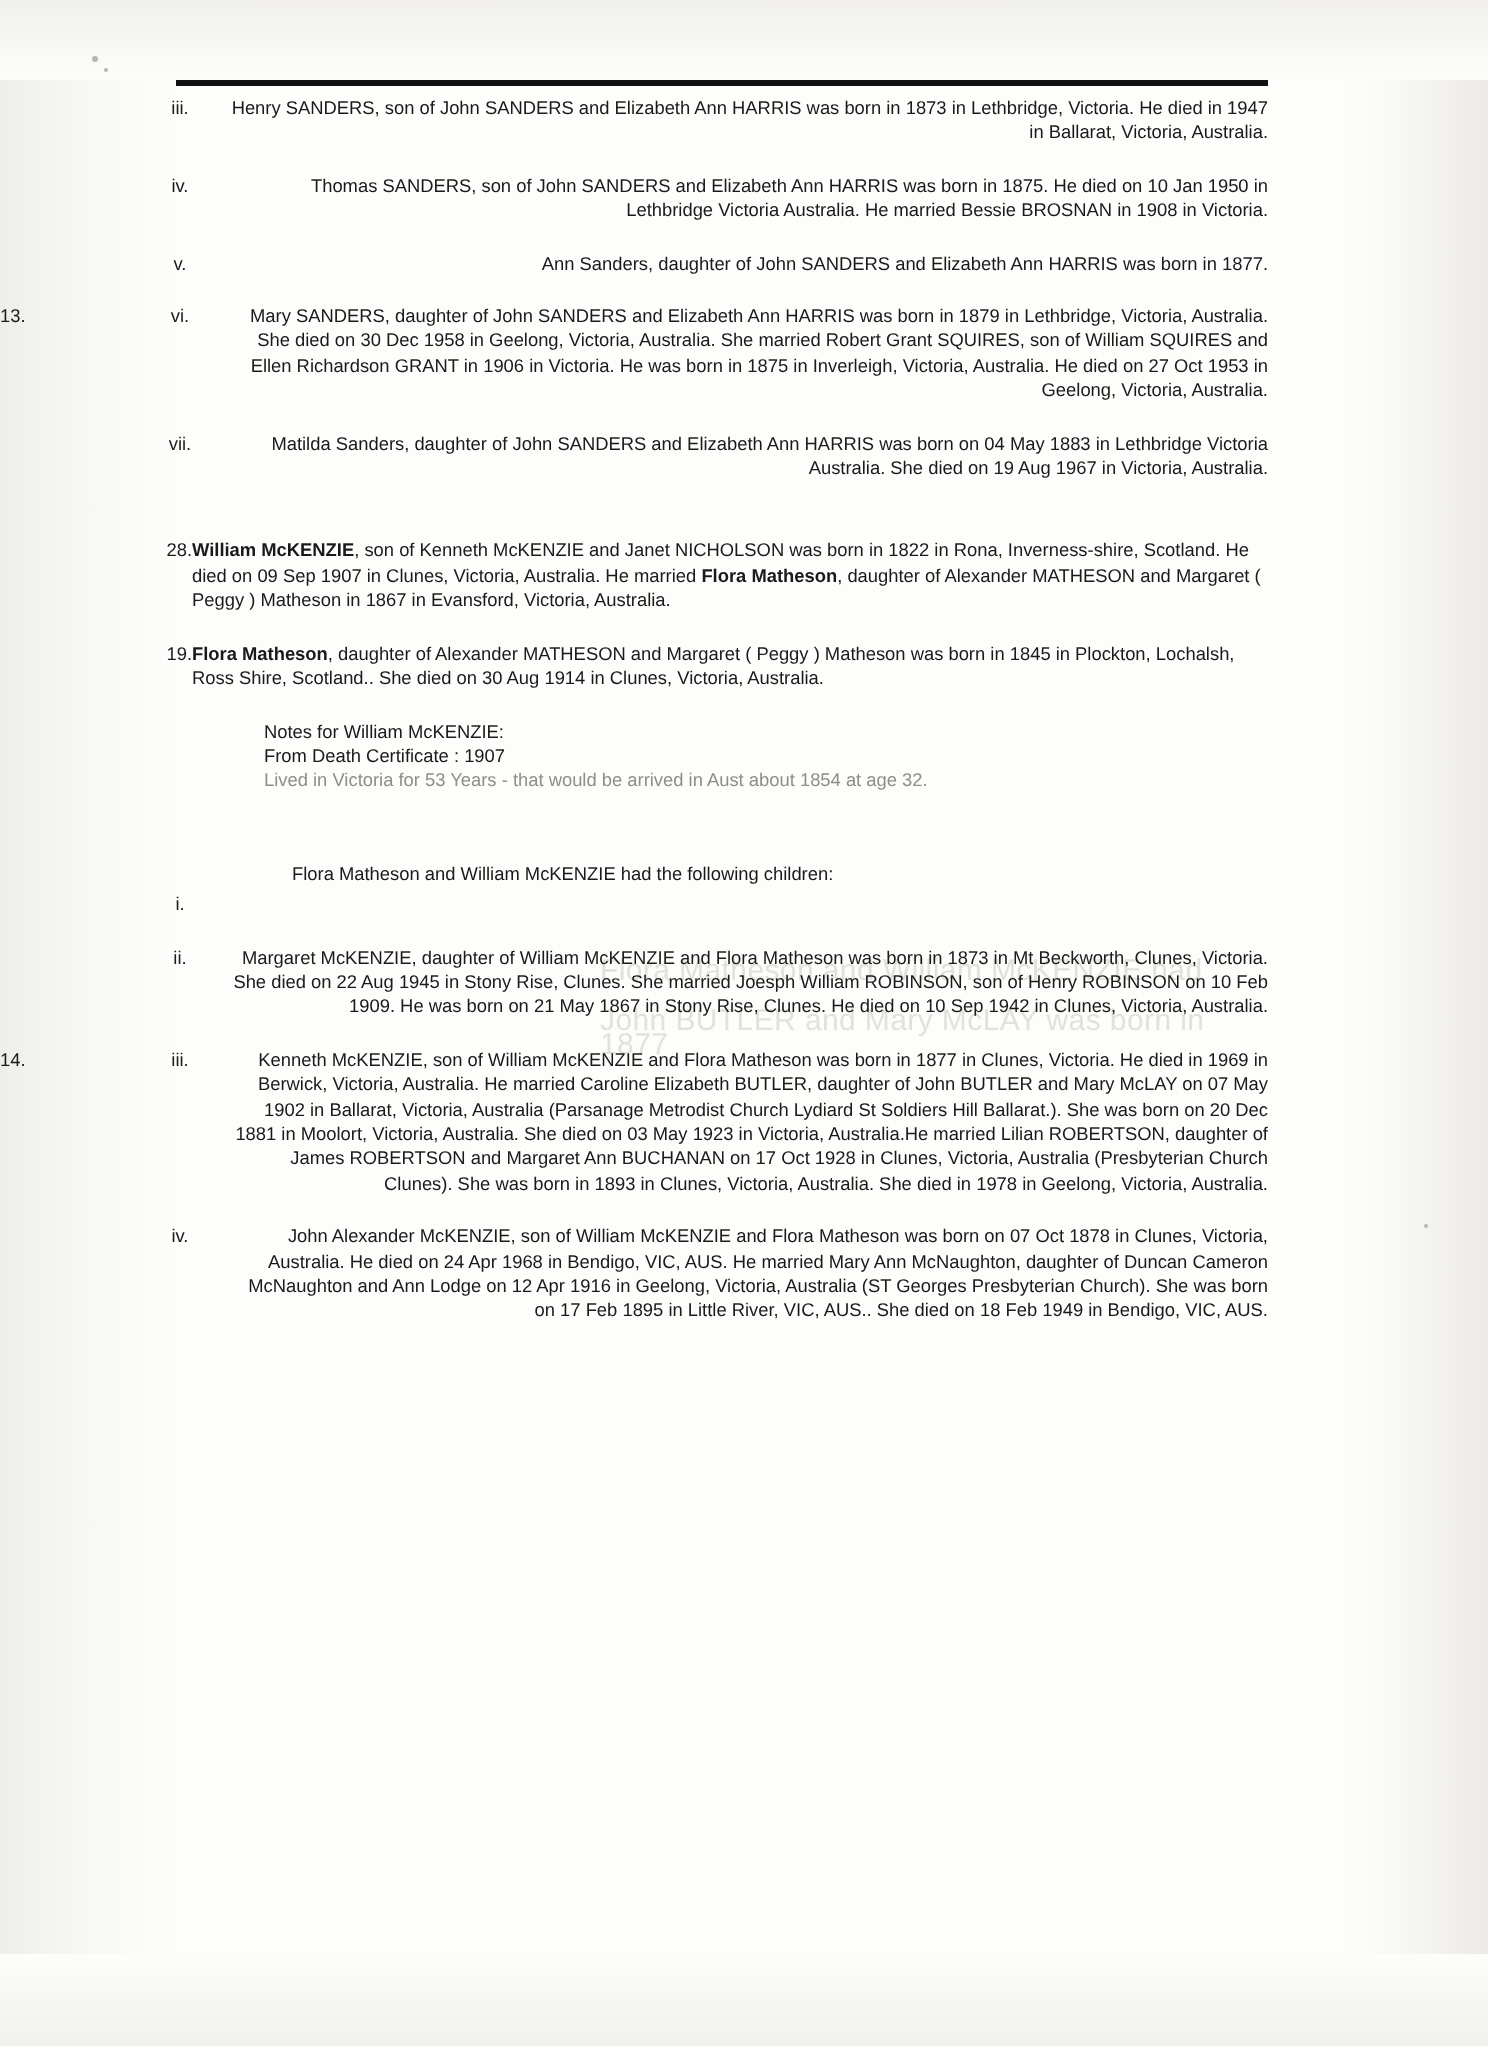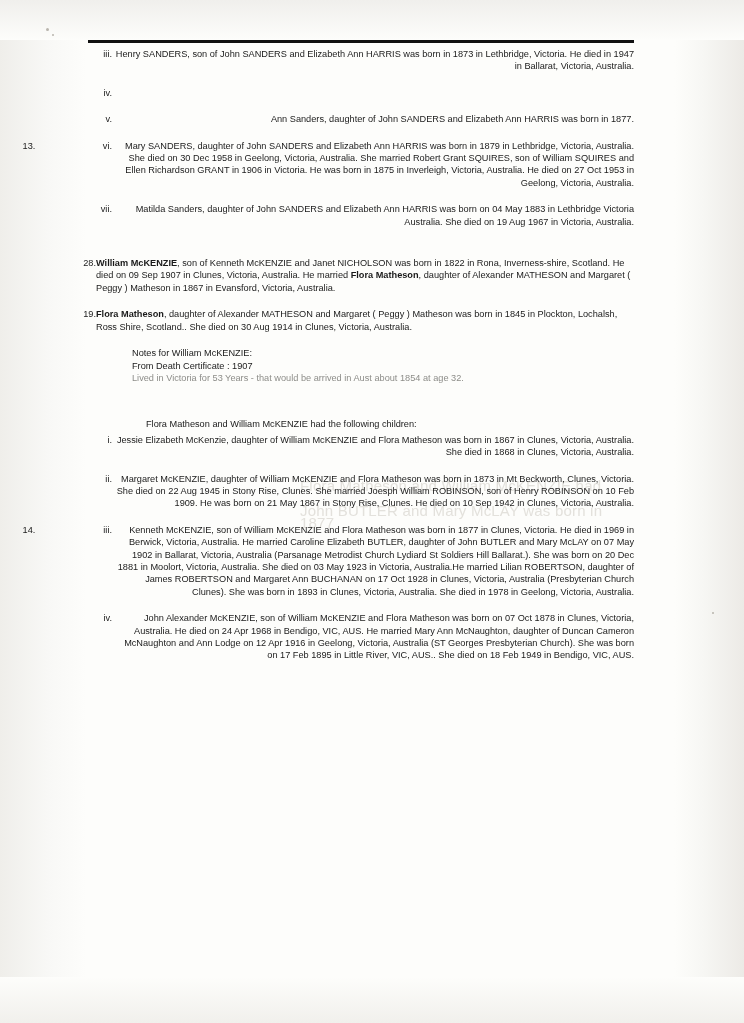--- a/index.html
+++ b/index.html
@@ -69,27 +69,27 @@
     width: 744px;
   }
   .entry {
     position: relative;
     display: flex;
     font-size: 9.2px;
     line-height: 12.4px;
   }
   .num-col {
     width: 58px;
-    text-align: center;
+    text-align: left;
     padding-right: 0px;
     flex: 0 0 58px;
   }
   .roman-col {
     width: 44px;
-    text-align: right;
+    text-align: center;
     padding-left: 10px;
     flex: 0 0 44px;
   }
   .text-col {
     flex: 1 1 auto;
     padding-right: 110px;
     text-align: right;
   }
   .para {
     font-size: 9.2px;
@@ -159,20 +159,21 @@
     <div class="entry">
       <div class="num-col"></div>
       <div class="roman-col">iii.</div>
       <div class="text-col">Henry SANDERS, son of John SANDERS and Elizabeth Ann HARRIS was born in 1873 in Lethbridge, Victoria. He died in 1947 in Ballarat, Victoria, Australia.</div>
     </div>
     <div class="spacer-md"></div>
 
     <div class="entry">
       <div class="num-col"></div>
       <div class="roman-col">iv.</div>
+      <div class="text-col">Thomas SANDERS, son of John SANDERS and Elizabeth Ann HARRIS was born in 1875. He died on 10 Jan 1950 in Lethbridge Victoria Australia. He married Bessie BROSNAN in 1908 in Victoria.</div>
     </div>
     <div class="spacer-md"></div>
 
     <div class="entry">
       <div class="num-col"></div>
       <div class="roman-col">v.</div>
       <div class="text-col">Ann Sanders, daughter of John SANDERS and Elizabeth Ann HARRIS was born in 1877.</div>
     </div>
     <div class="spacer-md"></div>
 
@@ -215,21 +216,20 @@
     <div class="spacer-lg"></div>
     <div class="spacer-md"></div>
 
     <div class="intro-line">Flora Matheson and William McKENZIE had the following children:</div>
 
     <div style="height:3px;"></div>
 
     <div class="entry">
       <div class="num-col"></div>
       <div class="roman-col">i.</div>
-      <div class="text-col">Jessie Elizabeth McKenzie, daughter of William McKENZIE and Flora Matheson was born in 1867 in Clunes, Victoria, Australia. She died in 1868 in Clunes, Victoria, Australia.</div>
     </div>
     <div class="spacer-md"></div>
 
     <div class="entry">
       <div class="num-col"></div>
       <div class="roman-col">ii.</div>
       <div class="text-col">Margaret McKENZIE, daughter of William McKENZIE and Flora Matheson was born in 1873 in Mt Beckworth, Clunes, Victoria. She died on 22 Aug 1945 in Stony Rise, Clunes. She married Joesph William ROBINSON, son of Henry ROBINSON on 10 Feb 1909. He was born on 21 May 1867 in Stony Rise, Clunes. He died on 10 Sep 1942 in Clunes, Victoria, Australia.</div>
     </div>
     <div class="spacer-md"></div>
 

